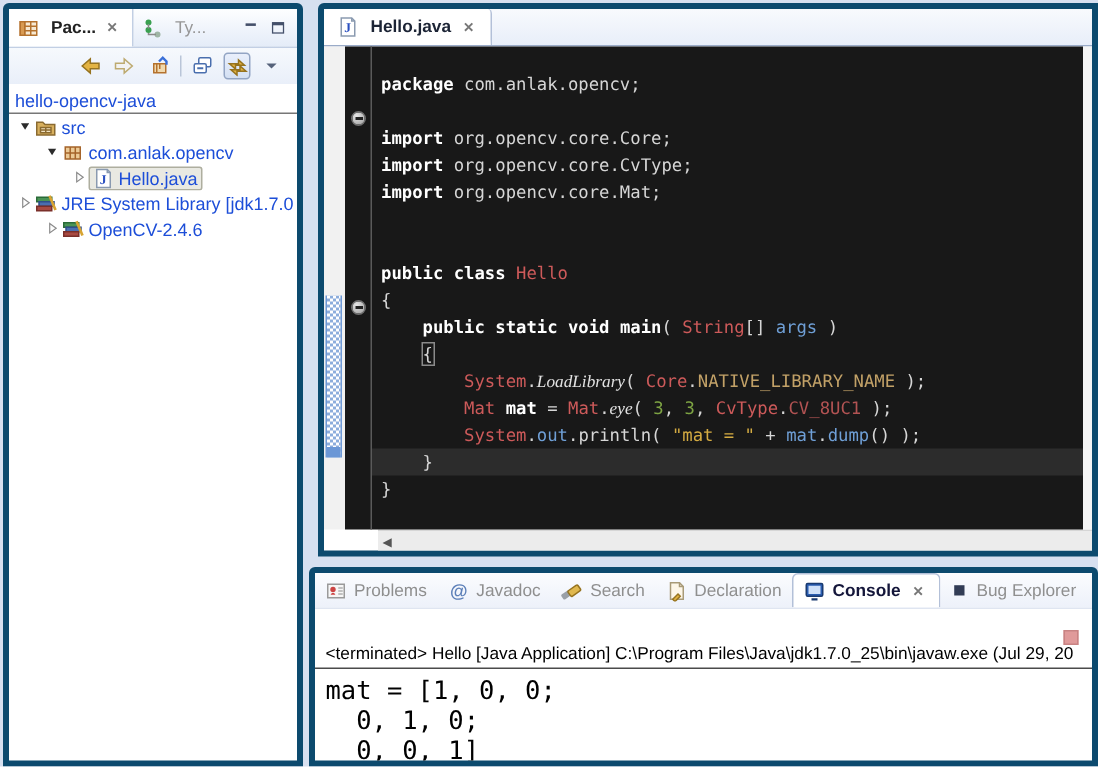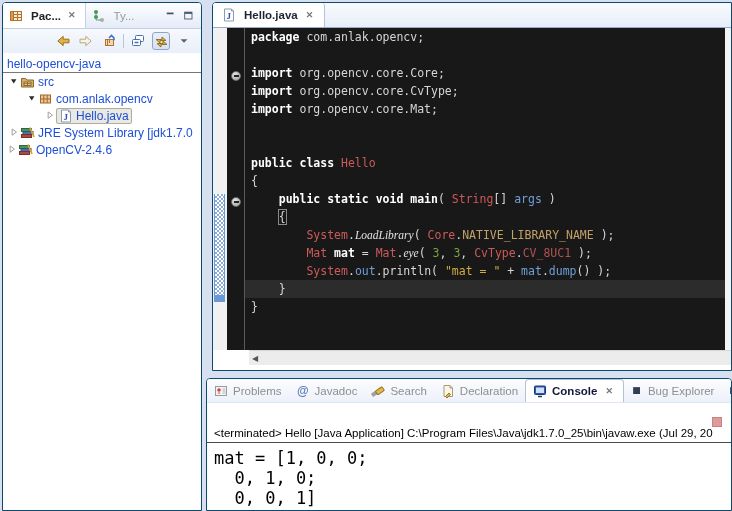--- a/index.html
+++ b/index.html
@@ -1,18 +1,18 @@
 <!DOCTYPE html>
 <html style="--win-bg: #d7e0f0; --ed-bg: #181818; --ed-cur: #2c2c2c;"><head>
 <meta charset="utf-8">
 <style>
   * { margin:0; padding:0; box-sizing:border-box; }
   html,body { width:732px; height:511px; overflow:hidden; }
   body { font-family:"Liberation Sans", sans-serif; background:var(--win-bg,#d7e0f0); position:relative; }
-  .panel { position:absolute; background:#fff; border:1px solid #0c4a6e; border-radius:4px 4px 0 0; overflow:hidden; }
+  .panel { position:absolute; background:#fff; border:4px solid #0c4a6e; border-radius:4px 4px 0 0; overflow:hidden; }
 
   
   #left-panel { left:2px; top:2px; width:200px; height:509px; }
   .lp-header { height:26px; display:flex; align-items:stretch;
     background:linear-gradient(#fdfeff,#e4ecf8); border-bottom:1px solid #c2cfe4; }
   .view-tab { display:flex; align-items:center; gap:4px; padding:0 6px; font-size:11.5px; color:#222; }
   .view-tab.active { background:#fff; border-right:1px solid #c2cfe4; font-weight:bold; }
   .view-tab.inactive { color:#979797; }
   .win-btns { margin-left:auto; display:flex; align-items:center; gap:6px; padding-right:6px; }
   .win-btn { width:12px; height:11px; display:inline-flex; align-items:flex-start; justify-content:center; cursor:default; }
@@ -40,21 +40,21 @@
   .range-strip { position:absolute; left:1px; top:166px; width:11px; height:108px;
     border-left:1px solid #6d98d6; border-right:1px solid #6d98d6;
     background-image:conic-gradient(#8caddc 90deg,#ffffff 90deg 180deg,#8caddc 180deg 270deg,#ffffff 270deg);
     background-size:4px 4px; }
   .range-strip::after { content:""; position:absolute; left:0; right:0; bottom:0; height:7px; background:#6b97d6; }
   .ed-gutter { width:18px; background:var(--ed-bg,#181818); border-right:1px solid #5a5a5a; position:relative; flex:none; }
   .fold { position:absolute; left:4px; width:10px; height:10px; border-radius:50%;
     background:radial-gradient(circle at 35% 30%, #e8e8e8, #9a9a9a); border:1px solid #6f6f6f;
     display:flex; align-items:center; justify-content:center; }
   .fold::after { content:""; width:5px; height:1.5px; background:#222; }
-  .ed-code { flex:1; background:var(--ed-bg,#181818); padding-top:0; overflow:hidden;
+  .ed-code { flex:1; background:var(--ed-bg,#181818); padding-top:16px; overflow:hidden;
     font-family:"DejaVu Sans Mono", monospace; font-size:11.5px; }
   .cl { height:18px; line-height:18px; white-space:pre; padding-left:6px; }
   .cl.current { background:var(--ed-cur,#2c2c2c); }
   .tk-kw { color:#ffffff; font-weight:bold; }
   .tk-pl { color:#d6d6d6; }
   .tk-cls { color:#cd5a5a; }
   .tk-drk { color:#b25353; }
   .tk-num { color:#7da343; }
   .tk-str { color:#d4ab42; }
   .tk-var { color:#6f9fd6; }
@@ -224,21 +224,21 @@
               <svg width="15" height="14" viewBox="0 0 14 14">
                 <rect x="1" y="2.5" width="10" height="3" fill="#4a9455" stroke="#2a6b38"></rect>
                 <rect x="2.5" y="5.5" width="10" height="3" fill="#4a6fb0" stroke="#2f4f8a"></rect>
                 <rect x="1" y="8.5" width="10" height="3" fill="#a84a42" stroke="#7a2f2a"></rect>
                 <path d="M9.5 1.5 13.5 11" stroke="#d8a431" stroke-width="1.8"></path>
               </svg>
             </span>
             <span class="tree-label">JRE System Library [jdk1.7.0</span>
           </span>
         </div>
-        <div class="tree-row" style="padding-left: 4px;">
+        <div class="tree-row" style="padding-left: 24px;">
           <span class="tree-arrow">
             <svg width="11" height="11" viewBox="0 0 14 14">
               <path d="M4 2.5 9.5 6.5 4 10.5z" fill="#fdfdfd" stroke="#8a8a8a"></path>
             </svg>
           </span>
           <span style="display: inline-flex; align-items: center;">
             <span class="tree-icon">
               <svg width="15" height="14" viewBox="0 0 14 14">
                 <rect x="1" y="2.5" width="10" height="3" fill="#4a9455" stroke="#2a6b38"></rect>
                 <rect x="2.5" y="5.5" width="10" height="3" fill="#4a6fb0" stroke="#2f4f8a"></rect>

